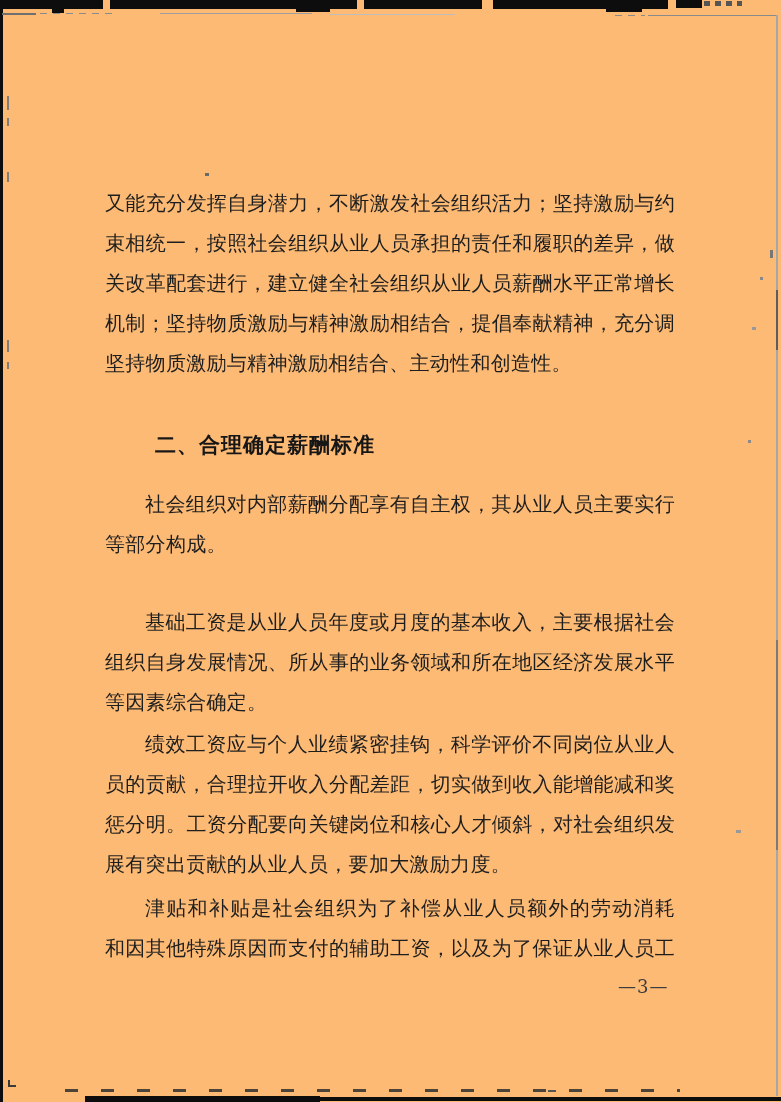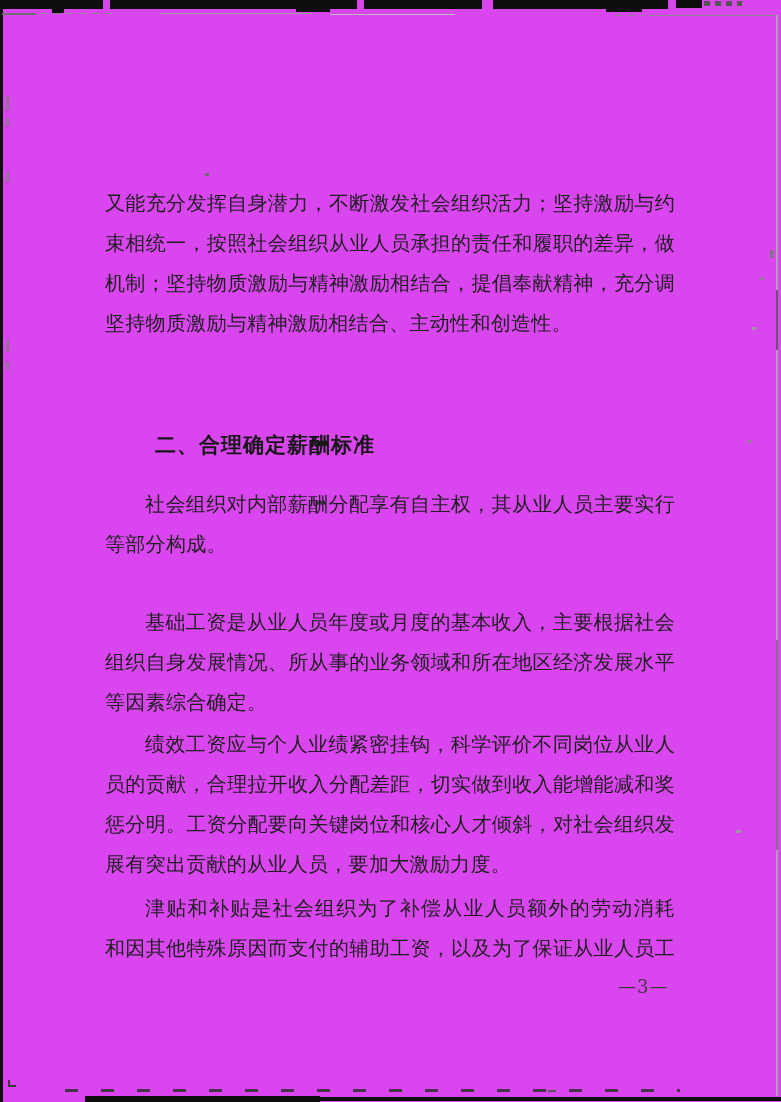--- a/index.html
+++ b/index.html
@@ -5,21 +5,21 @@
   html, body { margin: 0; padding: 0; }
   body {
     width: 781px; height: 1102px;
     background: #ffffff;
     overflow: hidden;
     font-family: "DejaVu Serif", "Liberation Serif", serif;
   }
   .page {
     position: relative;
     width: 781px; height: 1102px;
-    background: #d946ef;
+    background: #fdba74;
   }
   
   .a { position: absolute; background: #0d0d0d; }
   .g { position: absolute; background: #9e9e9e; }
   .dashrow {
     position: absolute;
     background: repeating-linear-gradient(90deg, #555 0 6px, transparent 6px 11px);
   }
   .dashrow-b {
     position: absolute;
@@ -107,20 +107,21 @@
   <div class="g" style="left:752px;top:327px;width:4px;height:3px;background:#999"></div>
   <div class="g" style="left:748px;top:440px;width:3px;height:3px;background:#8a8a8a"></div>
   <div class="g" style="left:736px;top:830px;width:5px;height:3px;background:#999"></div>
   <div class="g" style="left:548px;top:1090px;width:8px;height:2px;background:#555"></div>
 
   <main class="content">
 
     <section class="para" style="top:183px">
       <div class="line full">又能充分发挥自身潜力，不断激发社会组织活力；坚持激励与约</div>
       <div class="line full">束相统一，按照社会组织从业人员承担的责任和履职的差异，做</div>
+      <div class="line full">关改革配套进行，建立健全社会组织从业人员薪酬水平正常增长</div>
       <div class="line full">机制；坚持物质激励与精神激励相结合，提倡奉献精神，充分调</div>
       <div class="line">坚持物质激励与精神激励相结合、主动性和创造性。</div>
     </section>
 
     <h2 class="heading" style="top:424px">二、合理确定薪酬标准</h2>
 
     <section class="para" style="top:468px">
       <div class="line full indent">社会组织对内部薪酬分配享有自主权，其从业人员主要实行</div>
       <div class="line">等部分构成。</div>
     </section>

